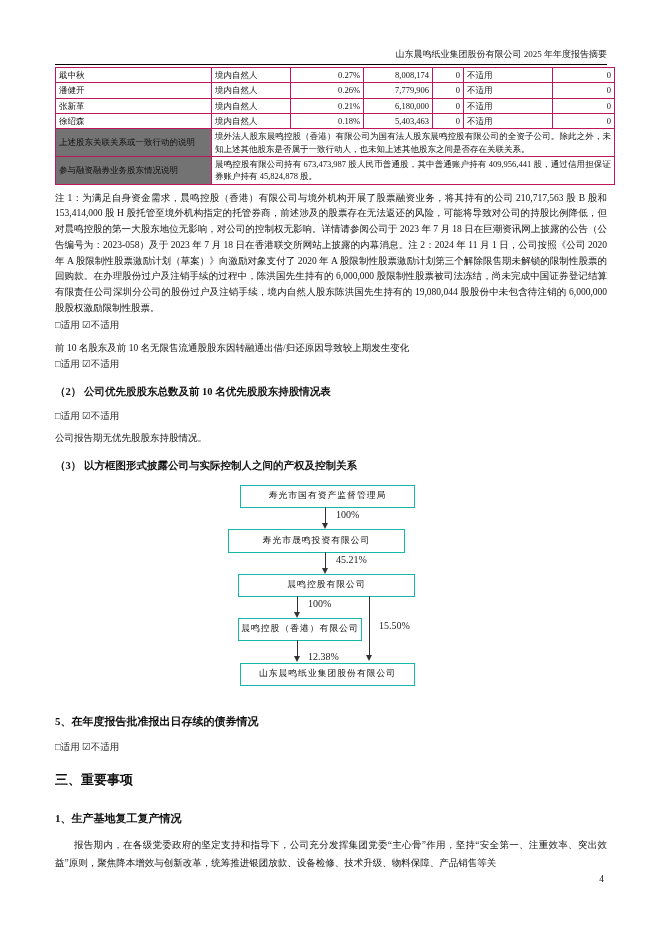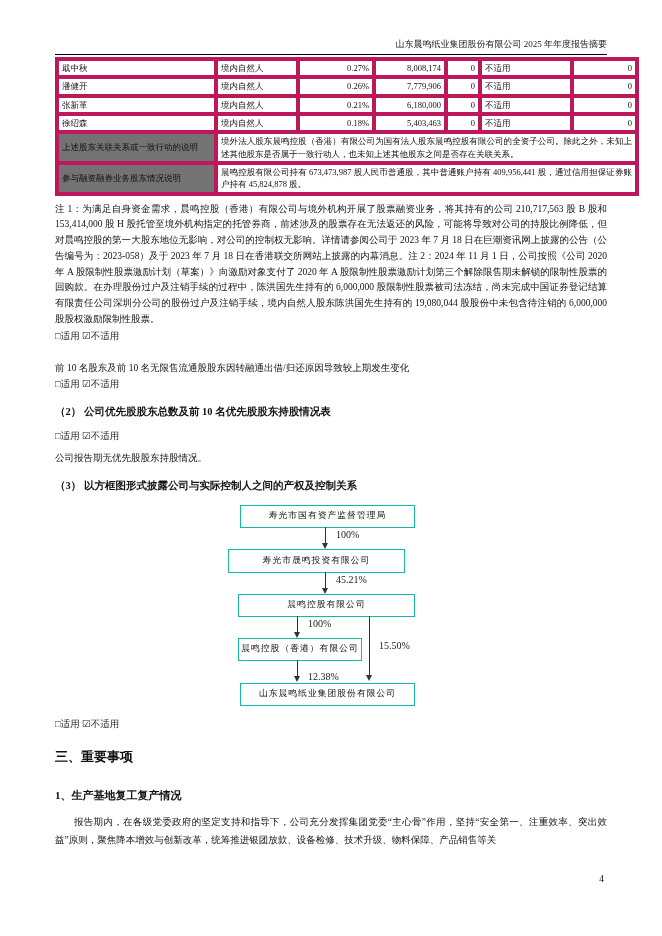--- a/index.html
+++ b/index.html
@@ -1,49 +1,49 @@
 <!DOCTYPE html>
 <html><head>
 <meta charset="utf-8">
 <style>
   html,body{margin:0;padding:0;}
   body{
     width:662px;height:936px;background:#ffffff;color:#111;
     font-family:"Liberation Serif","DejaVu Serif",serif;
     position:relative;overflow:hidden;
   }
-  .content{padding:0 55px;}
+  .content{padding:10px 55px;}
   
   .doc-header{
     padding-top:38px;text-align:right;font-size:9px;color:#222;
     border-bottom:1px solid #000;padding-bottom:3px;
   }
   
   table.sh{
     border-collapse:collapse;width:552px;table-layout:fixed;margin-top:2px;
     font-size:8.5px;
   }
   table.sh td{
-    border:4px solid #be185d;padding:1px 3px;vertical-align:middle;
+    border:1px solid #be185d;padding:1px 3px;vertical-align:middle;
     overflow:hidden;line-height:1.45;
   }
   td.c-name{width:149px;}
   td.c-type{width:72px;}
   td.c-pct{width:66px;text-align:right;}
   td.c-shares{width:62px;text-align:right;}
   td.c-z1{width:24px;text-align:right;}
   td.c-na{width:82px;}
   td.c-z2{width:55px;text-align:right;}
   td.label-cell{background:#737373;line-height:1.6;}
   td.wide-cell{text-align:justify;line-height:1.6;padding:2px 4px;}
   
   .notes{
     margin:6px 0 0 0;font-size:9.5px;line-height:15.8px;text-align:justify;
   }
-  .plain-line{font-size:9.5px;line-height:16px;margin-top:16px;}
+  .plain-line{font-size:9.5px;line-height:16px;margin-top:7px;}
   .chk-line{font-size:9.5px;line-height:16px;color:#222;}
   .h-num{font-weight:bold;font-size:10.5px;margin:13px 0 9px 0;}
   .h-sec5{font-weight:bold;font-size:11px;margin:18px 0 10px 0;}
   .h-part{font-weight:bold;font-size:13px;margin:16px 0 12px 0;}
   .h-sub{font-weight:bold;font-size:11px;margin:22px 0 10px 0;}
   .body-para{
     font-size:9.5px;line-height:18px;text-align:justify;text-indent:2em;margin:10px 0 0 0;
   }
   .page-num{position:absolute;right:58px;bottom:52px;font-size:9.5px;}
   
@@ -150,20 +150,21 @@
     <div class="pct-label" style="left:324px;top:138px;">15.50%</div>
 
     <div class="dbox" style="left:183px;top:136px;width:122px;height:21px;">晨鸣控股（香港）有限公司</div>
     <div class="vline" style="left:242px;top:158px;height:17px;"></div>
     <div class="arrowhead" style="left:239px;top:174px;"></div>
     <div class="pct-label" style="left:253px;top:160px;margin-top:9px;">12.38%</div>
 
     <div class="dbox" style="left:185px;top:181px;width:173px;height:21px;">山东晨鸣纸业集团股份有限公司</div>
   </div>
 
+  <div class="h-sec5">5、在年度报告批准报出日存续的债券情况</div>
   <div class="chk-line">□适用 ☑不适用</div>
 
   <div class="h-part">三、重要事项</div>
 
   <div class="h-sub">1、生产基地复工复产情况</div>
 
   <p class="body-para">报告期内，在各级党委政府的坚定支持和指导下，公司充分发挥集团党委“主心骨”作用，坚持“安全第一、注重效率、突出效益”原则，聚焦降本增效与创新改革，统筹推进银团放款、设备检修、技术升级、物料保障、产品销售等关</p>
 
 </div>
 

